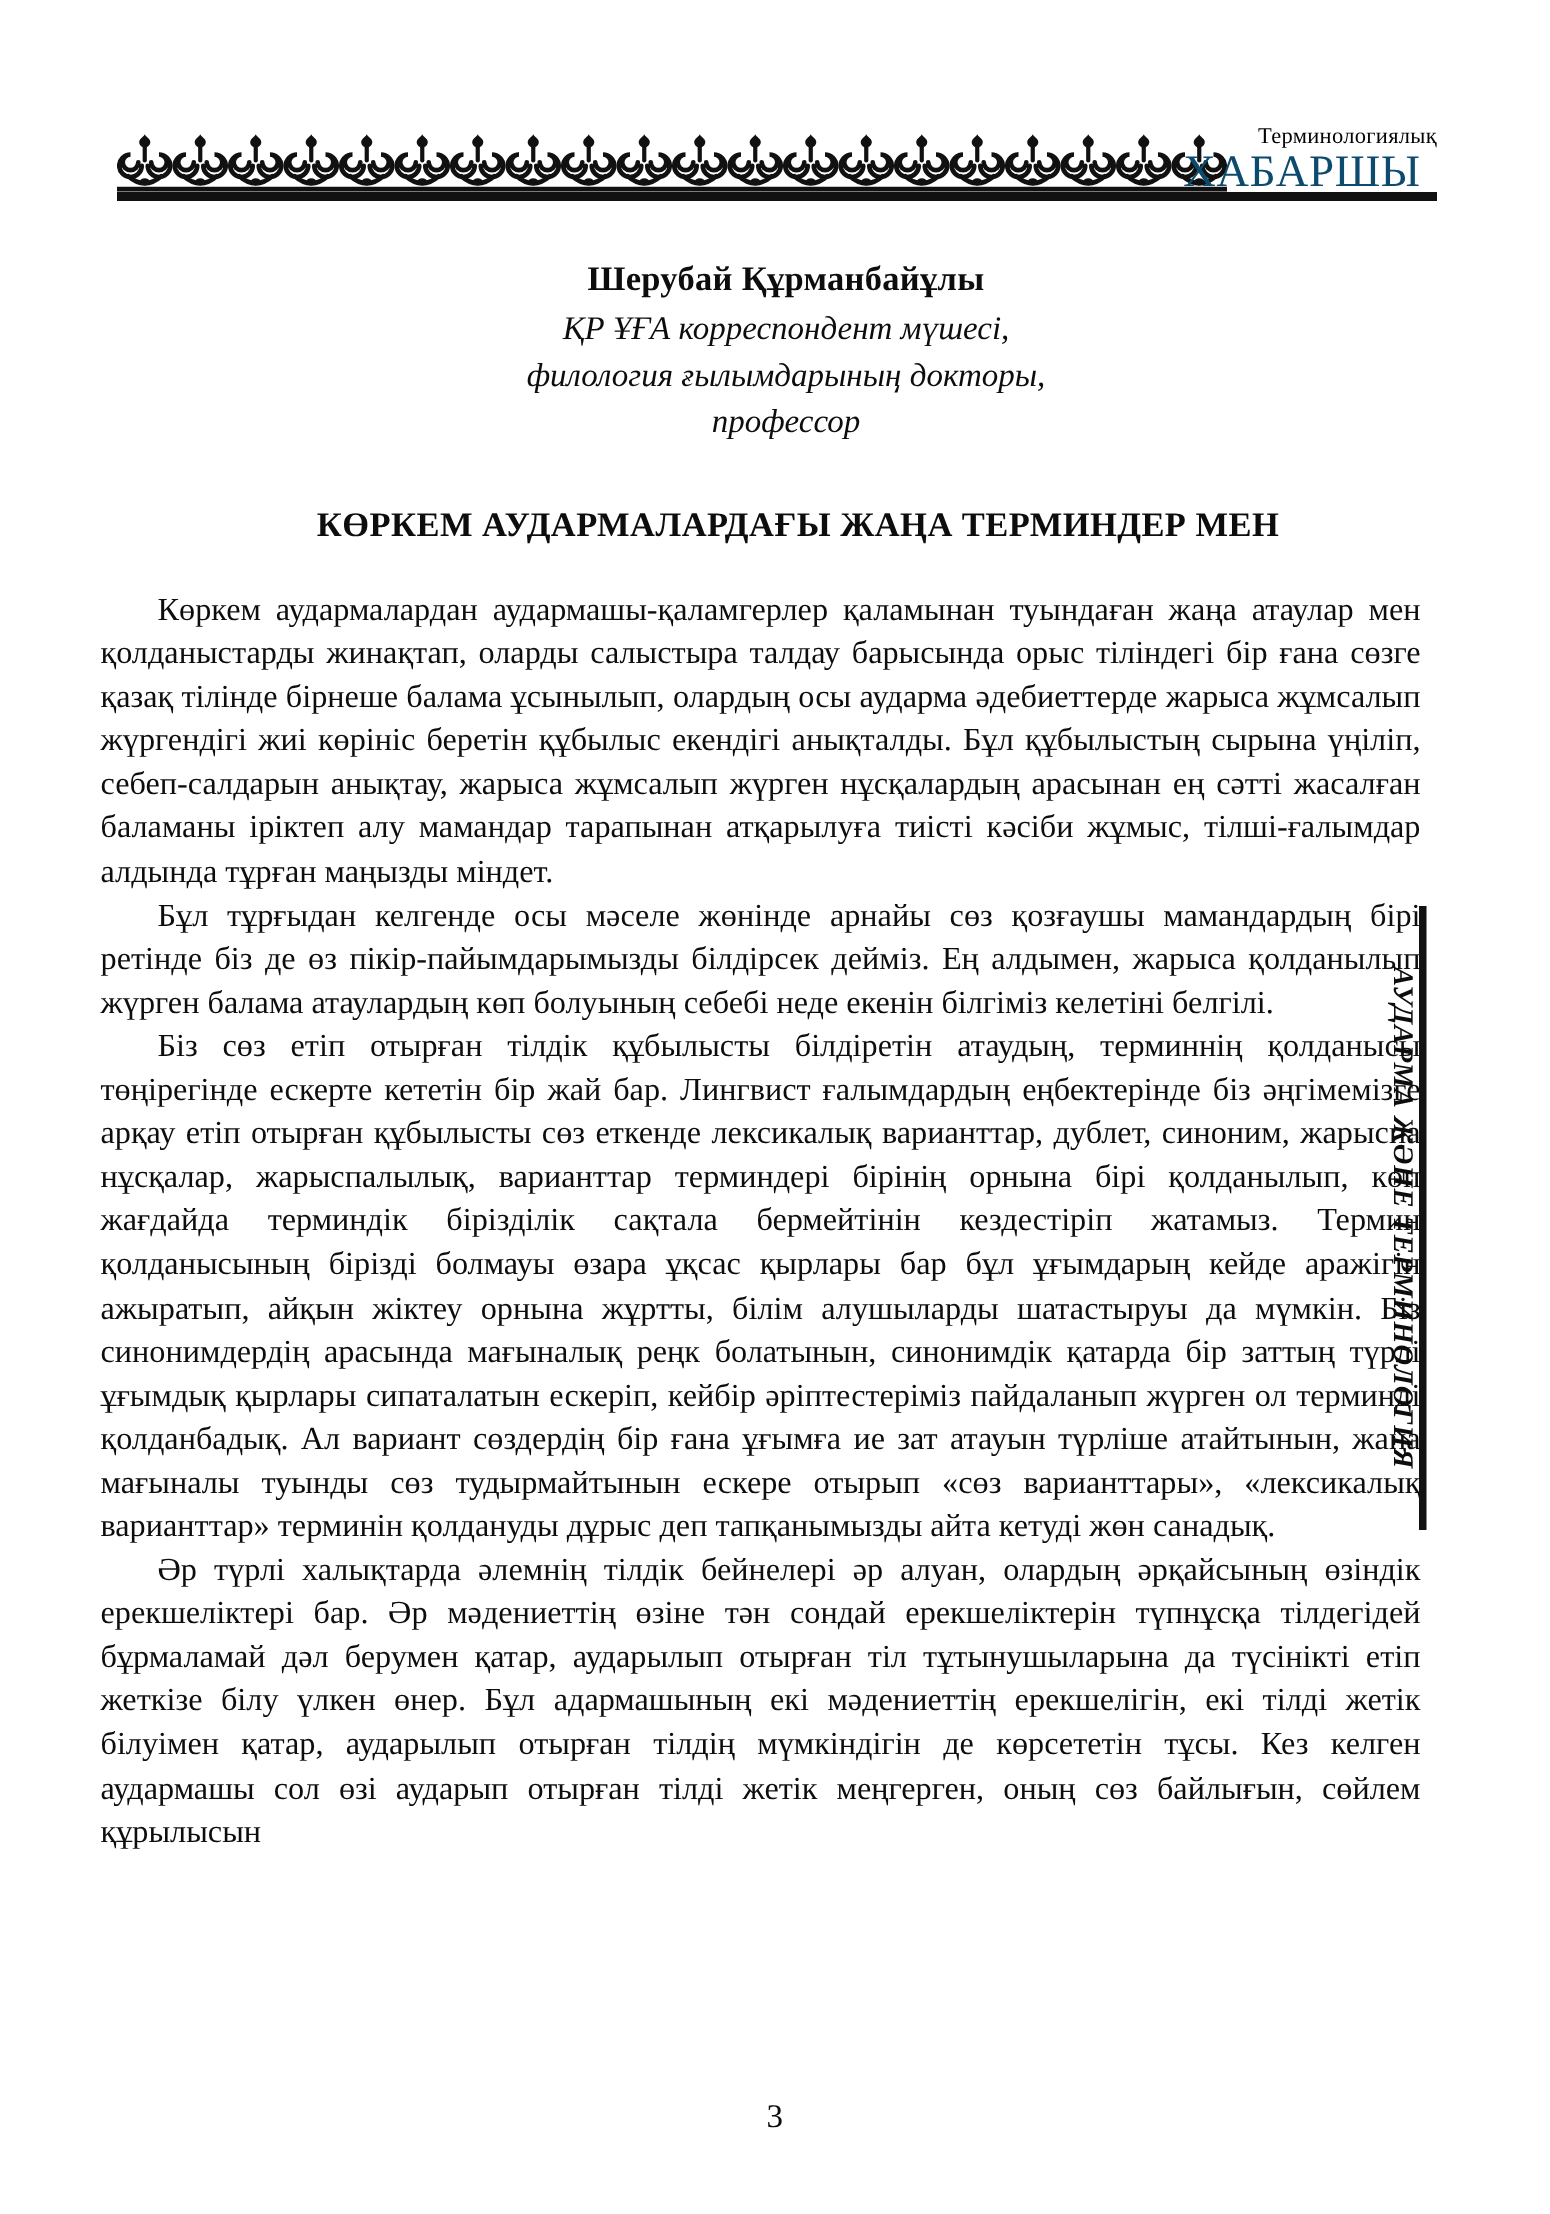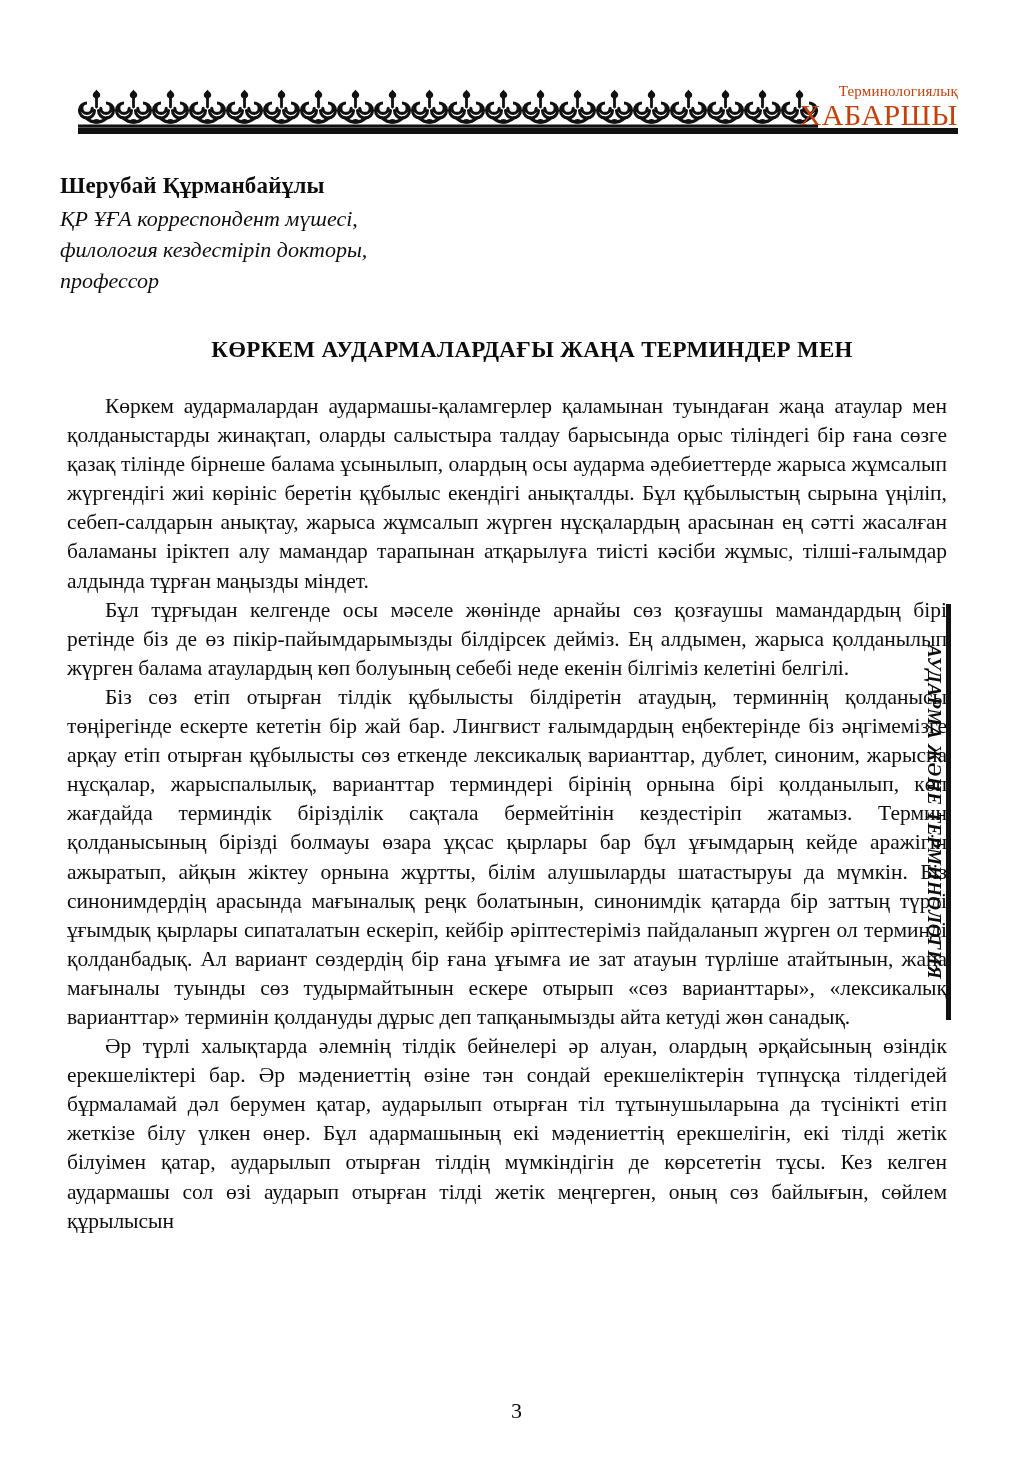--- a/index.html
+++ b/index.html
@@ -57,37 +57,38 @@
     right: 0;
     top: -2px;
     width: 180px;
     text-align: right;
     line-height: 1;
   }
   .masthead-kicker {
     display: block;
     font-size: 15px;
     letter-spacing: 0.2px;
-    color: #c2410c;
+    color: #000000;
   }
   .masthead-main {
     display: block;
     font-size: 30px;
     letter-spacing: 0.5px;
-    color: #c2410c;
+    color: #0c4a6e;
     margin-top: 1px;
+    text-align: center;
   }
 
   
   .author-block {
     position: absolute;
-    left: 60px;
+    left: 84px;
     top: 170px;
     width: 880px;
-    text-align: left;
+    text-align: center;
     line-height: 1.42;
   }
   .author-name {
     font-size: 23px;
     font-weight: bold;
     letter-spacing: 0.2px;
   }
   .author-affil {
     font-size: 22px;
     font-style: italic;
@@ -221,21 +222,21 @@
       <span class="masthead-kicker">Терминологиялық</span>
       <span class="masthead-main">ХАБАРШЫ</span>
     </div>
 
     <div class="masthead-rule"></div>
   </div>
 
   <div class="author-block">
     <div class="author-name">Шерубай Құрманбайұлы</div>
     <div class="author-affil">ҚР ҰҒА корреспондент мүшесі,</div>
-    <div class="author-affil">филология кездестіріп докторы,</div>
+    <div class="author-affil">филология ғылымдарының докторы,</div>
     <div class="author-affil">профессор</div>
   </div>
 
   <h1 class="article-title">
     <span>КӨРКЕМ АУДАРМАЛАРДАҒЫ ЖАҢА ТЕРМИНДЕР МЕН</span><br>
   </h1>
 
   <div class="article-body">
     <p>Көркем аудармалардан аудармашы-қаламгерлер қаламынан туындаған жаңа атаулар мен қолданыстарды жинақтап, оларды салыстыра талдау барысында орыс тіліндегі бір ғана сөзге қазақ тілінде бірнеше балама ұсынылып, олардың осы аударма әдебиеттерде жарыса жұмсалып жүргендігі жиі көрініс беретін құбылыс екендігі анықталды. Бұл құбылыстың сырына үңіліп, себеп-салдарын анықтау, жарыса жұмсалып жүрген нұсқалардың арасынан ең сәтті жасалған баламаны іріктеп алу мамандар тарапынан атқарылуға тиісті кәсіби жұмыс, тілші-ғалымдар алдында тұрған маңызды міндет.</p>
     <p>Бұл тұрғыдан келгенде осы мәселе жөнінде арнайы сөз қозғаушы мамандардың бірі ретінде біз де өз пікір-пайымдарымызды білдірсек дейміз. Ең алдымен, жарыса қолданылып жүрген балама атаулардың көп болуының себебі неде екенін білгіміз келетіні белгілі.</p>

